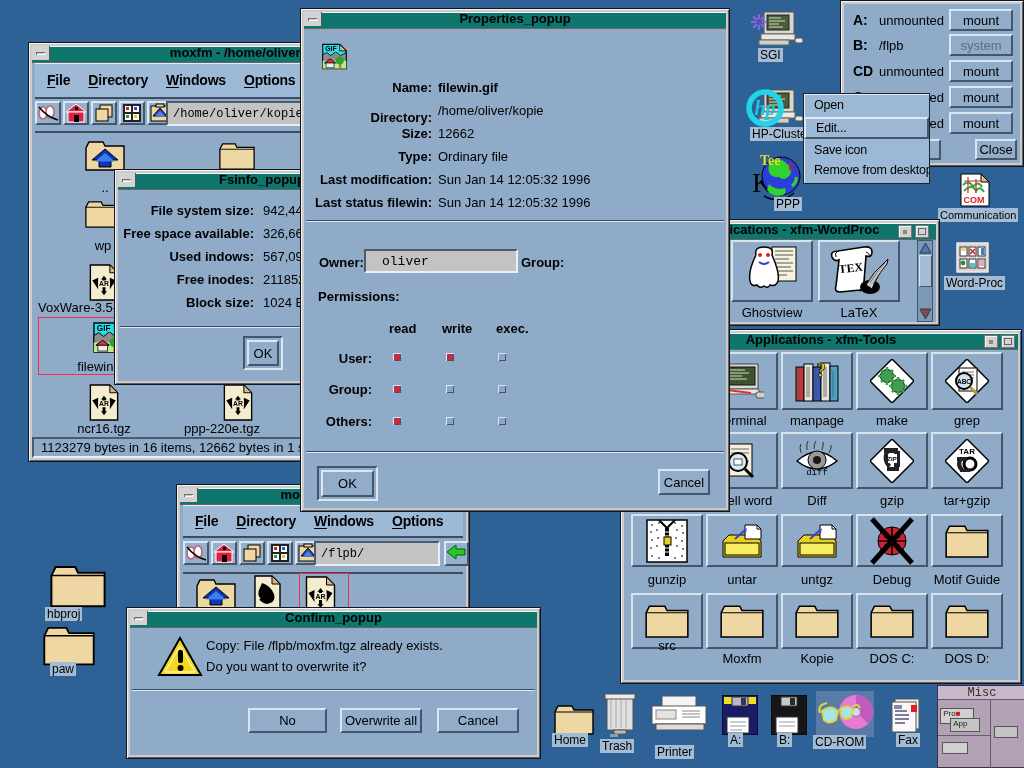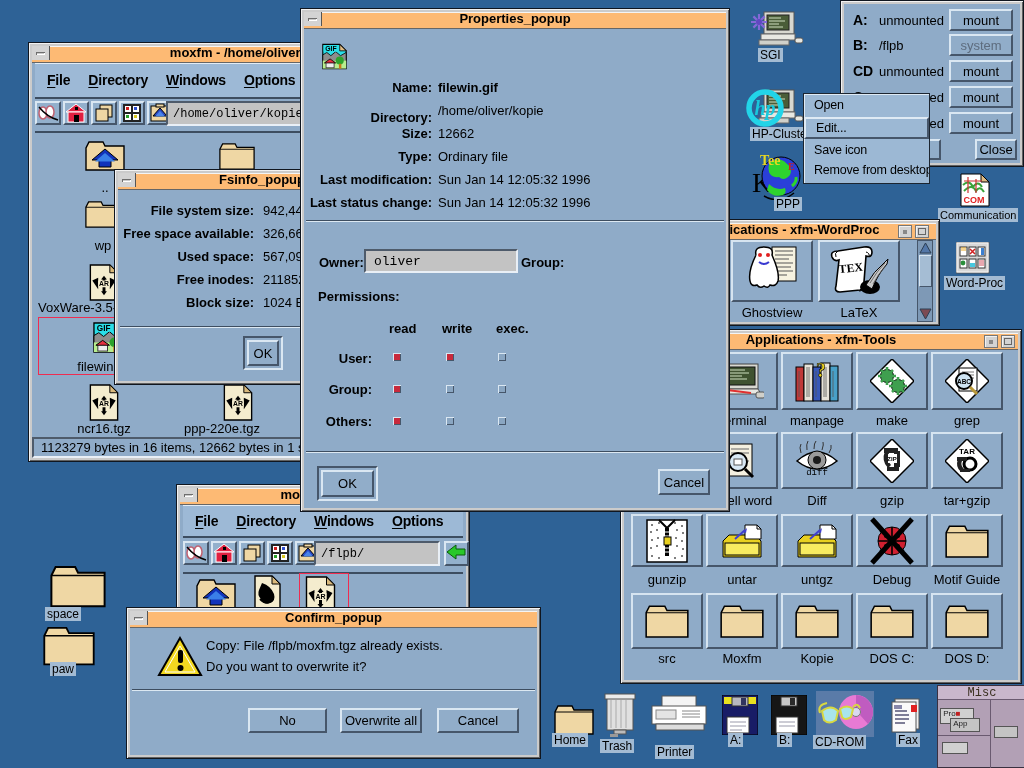--- a/index.html
+++ b/index.html
@@ -1,18 +1,18 @@
 <!DOCTYPE html>
 <html><head><meta charset="utf-8"><style>
 *{margin:0;padding:0;box-sizing:border-box}
 html,body{width:1024px;height:768px;overflow:hidden}
 body{background:#2e6296;font-family:"Liberation Sans",sans-serif;position:relative}
 .abs{position:absolute}
 .win{position:absolute;background:#cbcbcb;border:1px solid #10161f;box-shadow:inset 1px 1px 0 #f2f2f2,inset -1px -1px 0 #606060;padding:2px}
-.tb{position:relative;height:28px;background:#fdba74;box-shadow:inset 0 1px 0 #f4f4f4;border-bottom:3px solid #b91c1c;margin:1px 1px 0 1px}
+.tb{position:relative;height:28px;background:#0f766e;box-shadow:inset 0 1px 0 #f4f4f4;border-bottom:3px solid #b91c1c;margin:1px 1px 0 1px}
 .tt{display:block;text-align:center;font-weight:bold;font-size:13px;line-height:14px;color:#000;white-space:nowrap}
 .mbtn{position:absolute;left:0;top:0;width:18px;height:14px;border-right:1px solid #555;background:#d3d3d3}
 .mbtn:after{content:"";position:absolute;left:4px;top:6px;width:9px;height:3px;background:#c9c9c9;box-shadow:inset 1px 1px 0 #6e6e6e,inset -1px -1px 0 #fff}
 .body{position:absolute;left:3px;right:3px;top:19px;bottom:3px;background:#8fabc8;border-top:1px solid #666}
 .nbody{position:absolute;left:3px;right:3px;top:3px;bottom:3px;background:#8fabc8}
 .b{position:absolute;background:#91adc9;border:2px solid;border-color:#dae7f2 #46566a #46566a #dae7f2;color:#000;font-size:13px;display:flex;align-items:center;justify-content:center;white-space:nowrap}
 .ring{position:absolute;border:2px solid;border-color:#46566a #dae7f2 #dae7f2 #46566a}
 .ring .b{position:absolute;left:2px;top:2px;right:2px;bottom:2px}
 .tf{position:absolute;background:#c3c3c3;border:2px solid;border-color:#4e5b6b #e9eff6 #e9eff6 #4e5b6b;font-family:"Liberation Mono",monospace;font-size:12px;color:#000;display:flex;align-items:center;white-space:nowrap;overflow:hidden}
 .lbl{position:absolute;background:#a3bbd3;color:#000;font-size:12px;line-height:14px;padding:0 2px;white-space:nowrap}
@@ -144,21 +144,21 @@
       <rect x="13" y="17" width="7" height="9" fill="#fff" stroke="#333"></rect>
       <rect x="14" y="21" width="5" height="4" fill="#48c8e0"></rect>
       <rect x="22" y="17" width="7" height="9" fill="#fff" stroke="#333"></rect>
       <path d="M23,19 h5 M23,21 h5 M23,23 h5" stroke="#d05060"></path>
     </svg>
   <div class="lbl" style="left:944px;top:276px">Word-Proc</div>
 
   <svg class="abs" style="left:50px;top:564px" width="56" height="44" viewBox="0 0 40 31">
       <use href="#folder"></use>
     </svg>
-  <div class="lbl" style="left:45px;top:607px">space</div>
+  <div class="lbl" style="left:45px;top:607px">hbproj</div>
   <svg class="abs" style="left:43px;top:625px" width="52" height="41" viewBox="0 0 40 31">
       <use href="#folder"></use>
     </svg>
   <div class="lbl" style="left:50px;top:662px">paw</div>
 
   <svg class="abs" style="left:554px;top:704px" width="40" height="31" viewBox="0 0 40 31">
       <use href="#folder"></use>
     </svg>
   <div class="lbl" style="left:552px;top:733px">Home</div>
   <svg class="abs" style="left:602px;top:692px" width="38" height="46">
@@ -457,21 +457,21 @@
     <div class="cell" style="left:232px;top:243px;width:72px;height:56px">
         <svg width="44" height="34" viewBox="0 0 40 31">
           <use href="#folder"></use>
         </svg>
       </div>
     <div class="cell" style="left:307px;top:243px;width:72px;height:56px">
         <svg width="44" height="34" viewBox="0 0 40 31">
           <use href="#folder"></use>
         </svg>
       </div>
-    <div class="clbl" style="left:7px;top:301px;width:72px">src</div>
+    <div class="clbl" style="left:7px;top:288px;width:72px">src</div>
     <div class="clbl" style="left:82px;top:301px;width:72px">Moxfm</div>
     <div class="clbl" style="left:157px;top:301px;width:72px">Kopie</div>
     <div class="clbl" style="left:232px;top:301px;width:72px">DOS C:</div>
     <div class="clbl" style="left:307px;top:301px;width:72px">DOS D:</div>
   </div>
 </div>
 
 <div class="win" style="left:640px;top:219px;width:300px;height:107px;z-index:11">
   <div class="tb">
       <span class="tt">Applications - xfm-WordProc</span>
@@ -665,21 +665,21 @@
 <div class="win" style="left:114px;top:169px;width:296px;height:216px;z-index:14">
   <div class="tb">
       <span class="tt">Fsinfo_popup</span>
       <div class="mbtn"></div>
     </div>
   <div class="body" id="fsinfo">
     <div class="rlbl" style="right:152px;top:13px">File system size:</div>
       <div class="val" style="left:145px;top:13px">942,446 kB</div>
     <div class="rlbl" style="right:152px;top:36px">Free space available:</div>
       <div class="val" style="left:145px;top:36px">326,668 kB</div>
-    <div class="rlbl" style="right:152px;top:59px">Used space:</div>
+    <div class="rlbl" style="right:152px;top:59px">Used indows:</div>
       <div class="val" style="left:145px;top:59px">567,090 kB</div>
     <div class="rlbl" style="right:152px;top:82px">Free inodes:</div>
       <div class="val" style="left:145px;top:82px">2118527</div>
     <div class="rlbl" style="right:152px;top:105px">Block size:</div>
       <div class="val" style="left:145px;top:105px">1024 Bytes</div>
     <div class="sep" style="left:2px;right:2px;top:136px"></div>
     <div class="ring" style="left:125px;top:146px;width:40px;height:34px">
         <div class="b">OK</div>
       </div>
   </div>
@@ -719,25 +719,25 @@
     <div class="rlbl" style="right:294px;top:51px">Name:</div>
       <div class="val" style="left:134px;top:51px;font-weight:bold">filewin.gif</div>
     <div class="rlbl" style="right:294px;top:81px">Directory:</div>
       <div class="val" style="left:134px;top:74px">/home/oliver/kopie</div>
     <div class="rlbl" style="right:294px;top:97px">Size:</div>
       <div class="val" style="left:134px;top:97px">12662</div>
     <div class="rlbl" style="right:294px;top:120px">Type:</div>
       <div class="val" style="left:134px;top:120px">Ordinary file</div>
     <div class="rlbl" style="right:294px;top:143px">Last modification:</div>
       <div class="val" style="left:134px;top:143px">Sun Jan 14 12:05:32 1996</div>
-    <div class="rlbl" style="right:294px;top:166px">Last status change:</div>
+    <div class="rlbl" style="right:294px;top:166px">Last status filewin:</div>
       <div class="val" style="left:134px;top:166px">Sun Jan 14 12:05:32 1996</div>
     <div class="sep" style="left:2px;right:2px;top:191px"></div>
     <div class="blbl" style="left:15px;top:226px">Owner:</div>
-    <div class="tf" style="left:60px;top:220px;width:154px;height:24px;font-size:13px;padding-left:8px">oliver</div>
+    <div class="tf" style="left:60px;top:220px;width:154px;height:24px;font-size:13px;padding-left:16px">oliver</div>
     <div class="blbl" style="left:217px;top:226px">Group:</div>
     <div class="blbl" style="left:14px;top:260px">Permissions:</div>
     <div class="blbl" style="left:85px;top:292px">read</div>
     <div class="blbl" style="left:138px;top:292px">write</div>
     <div class="blbl" style="left:192px;top:292px">exec.</div>
     <div class="rlbl" style="right:354px;top:322px">User:</div>
     <div class="chk" style="left:89px;top:324px;background:#c8293c"></div>
     <div class="chk" style="left:142px;top:324px;background:#c8293c"></div>
     <div class="chk" style="left:194px;top:324px;background:#8aa6c2"></div>
     <div class="rlbl" style="right:354px;top:353px">Group:</div>

